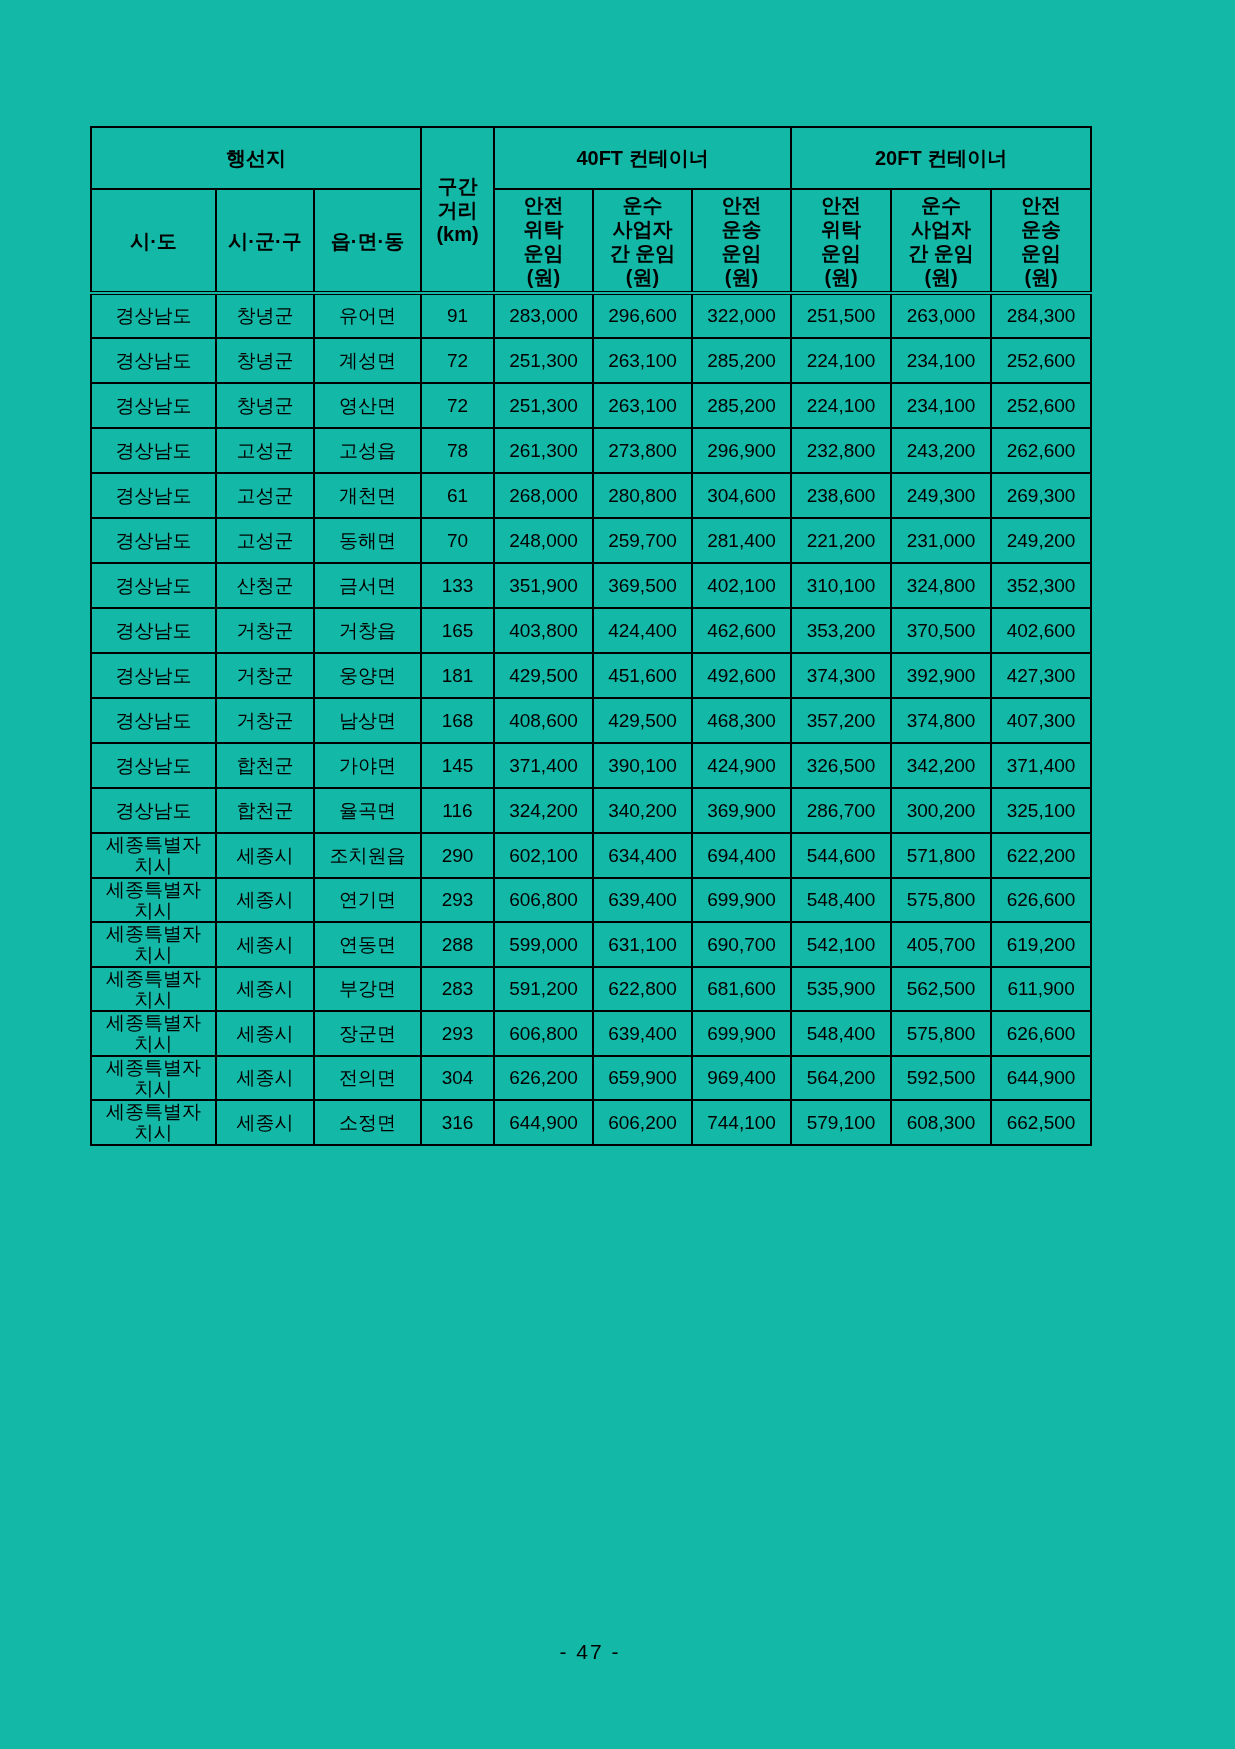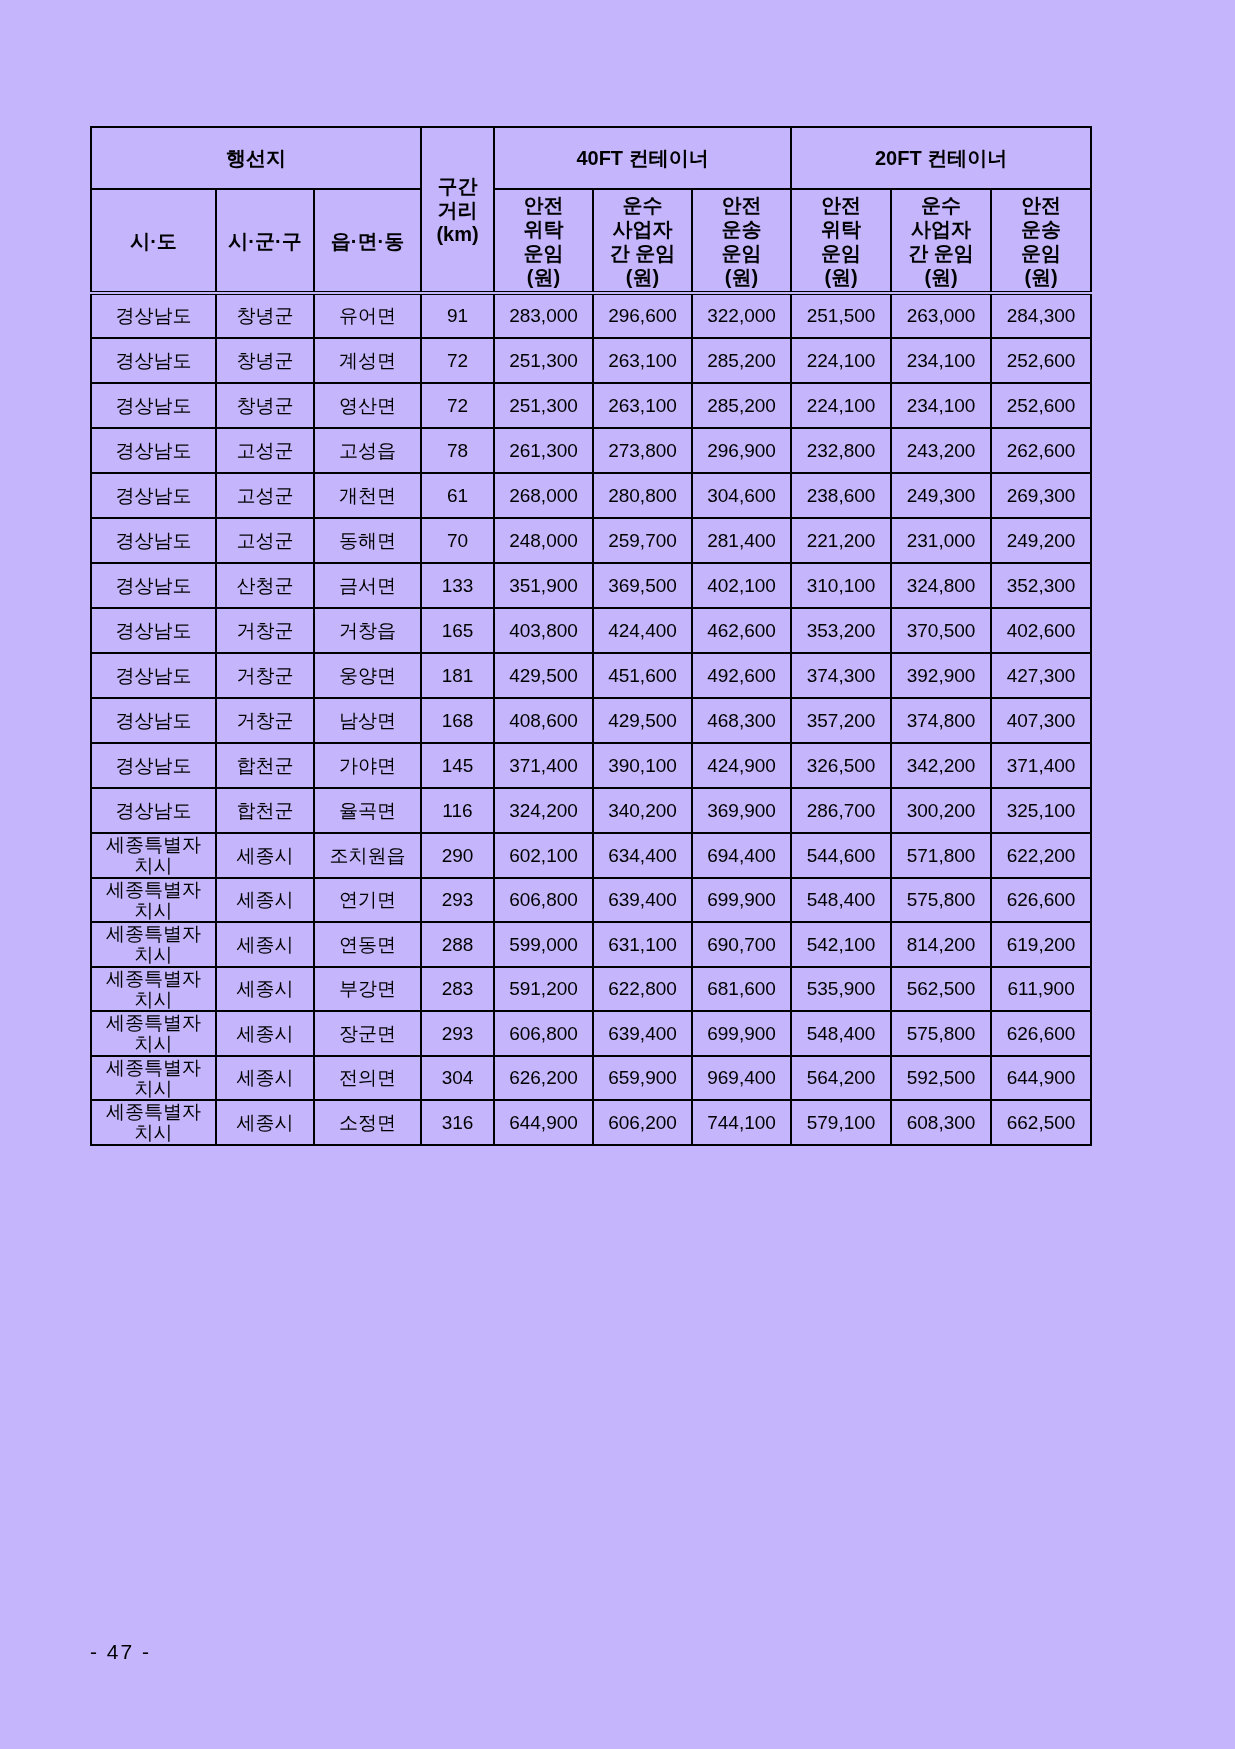--- a/index.html
+++ b/index.html
@@ -8,21 +8,21 @@
     background: #ffffff;
   }
   body {
     font-family: "Liberation Sans", "DejaVu Sans", sans-serif;
     color: #000000;
   }
   .page {
     position: relative;
     width: 1235px;
     height: 1749px;
-    background: #c4b5fd;
+    background: #14b8a6;
     overflow: hidden;
   }
   table.rate-table {
     position: absolute;
     left: 90px;
     top: 126px;
     width: 1000px;
     border-collapse: collapse;
     table-layout: fixed;
     border: 2px solid #000;
@@ -56,21 +56,21 @@
   tbody tr:nth-child(n+13) { height: 41px; padding-left: 30px; }
   tbody td:first-child {
     padding: 0 12px;
     word-break: break-all;
   }
   .page-number {
     position: absolute;
     top: 1640px;
     left: 90px;
     width: 1000px;
-    text-align: left;
+    text-align: center;
     font-size: 21px;
     letter-spacing: 2px;
   }
 </style>
 </head>
 <body>
 
 <div class="page">
 
   <table class="rate-table">
@@ -296,21 +296,21 @@
         </tr>
         <tr>
           <td>세종특별자치시</td>
           <td>세종시</td>
           <td>연동면</td>
           <td>288</td>
           <td>599,000</td>
           <td>631,100</td>
           <td>690,700</td>
           <td>542,100</td>
-          <td>814,200</td>
+          <td>405,700</td>
           <td>619,200</td>
         </tr>
         <tr>
           <td>세종특별자치시</td>
           <td>세종시</td>
           <td>부강면</td>
           <td>283</td>
           <td>591,200</td>
           <td>622,800</td>
           <td>681,600</td>

